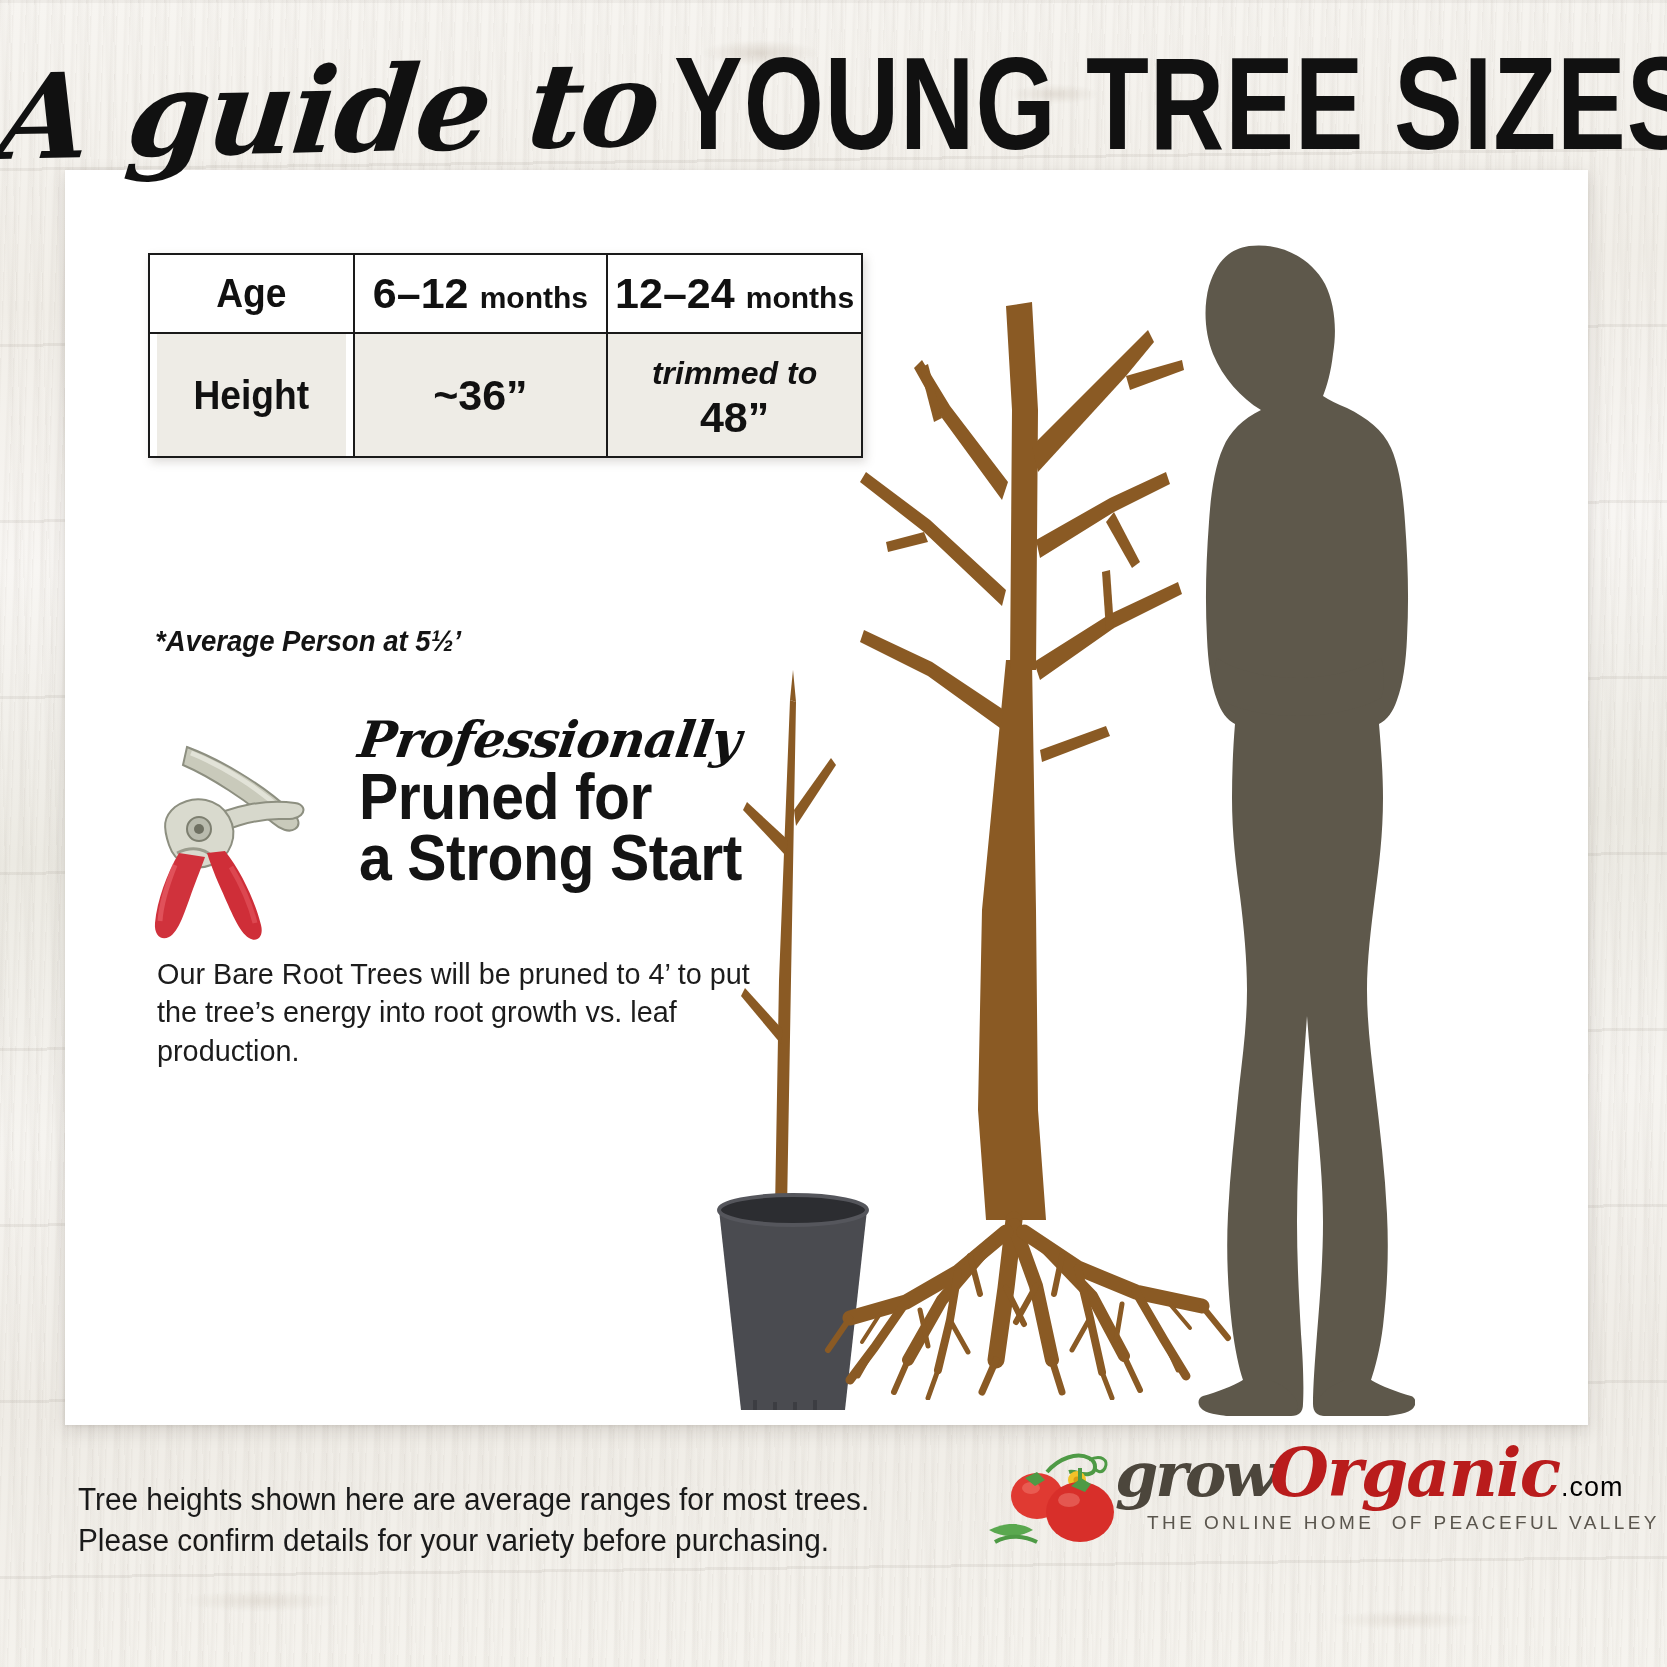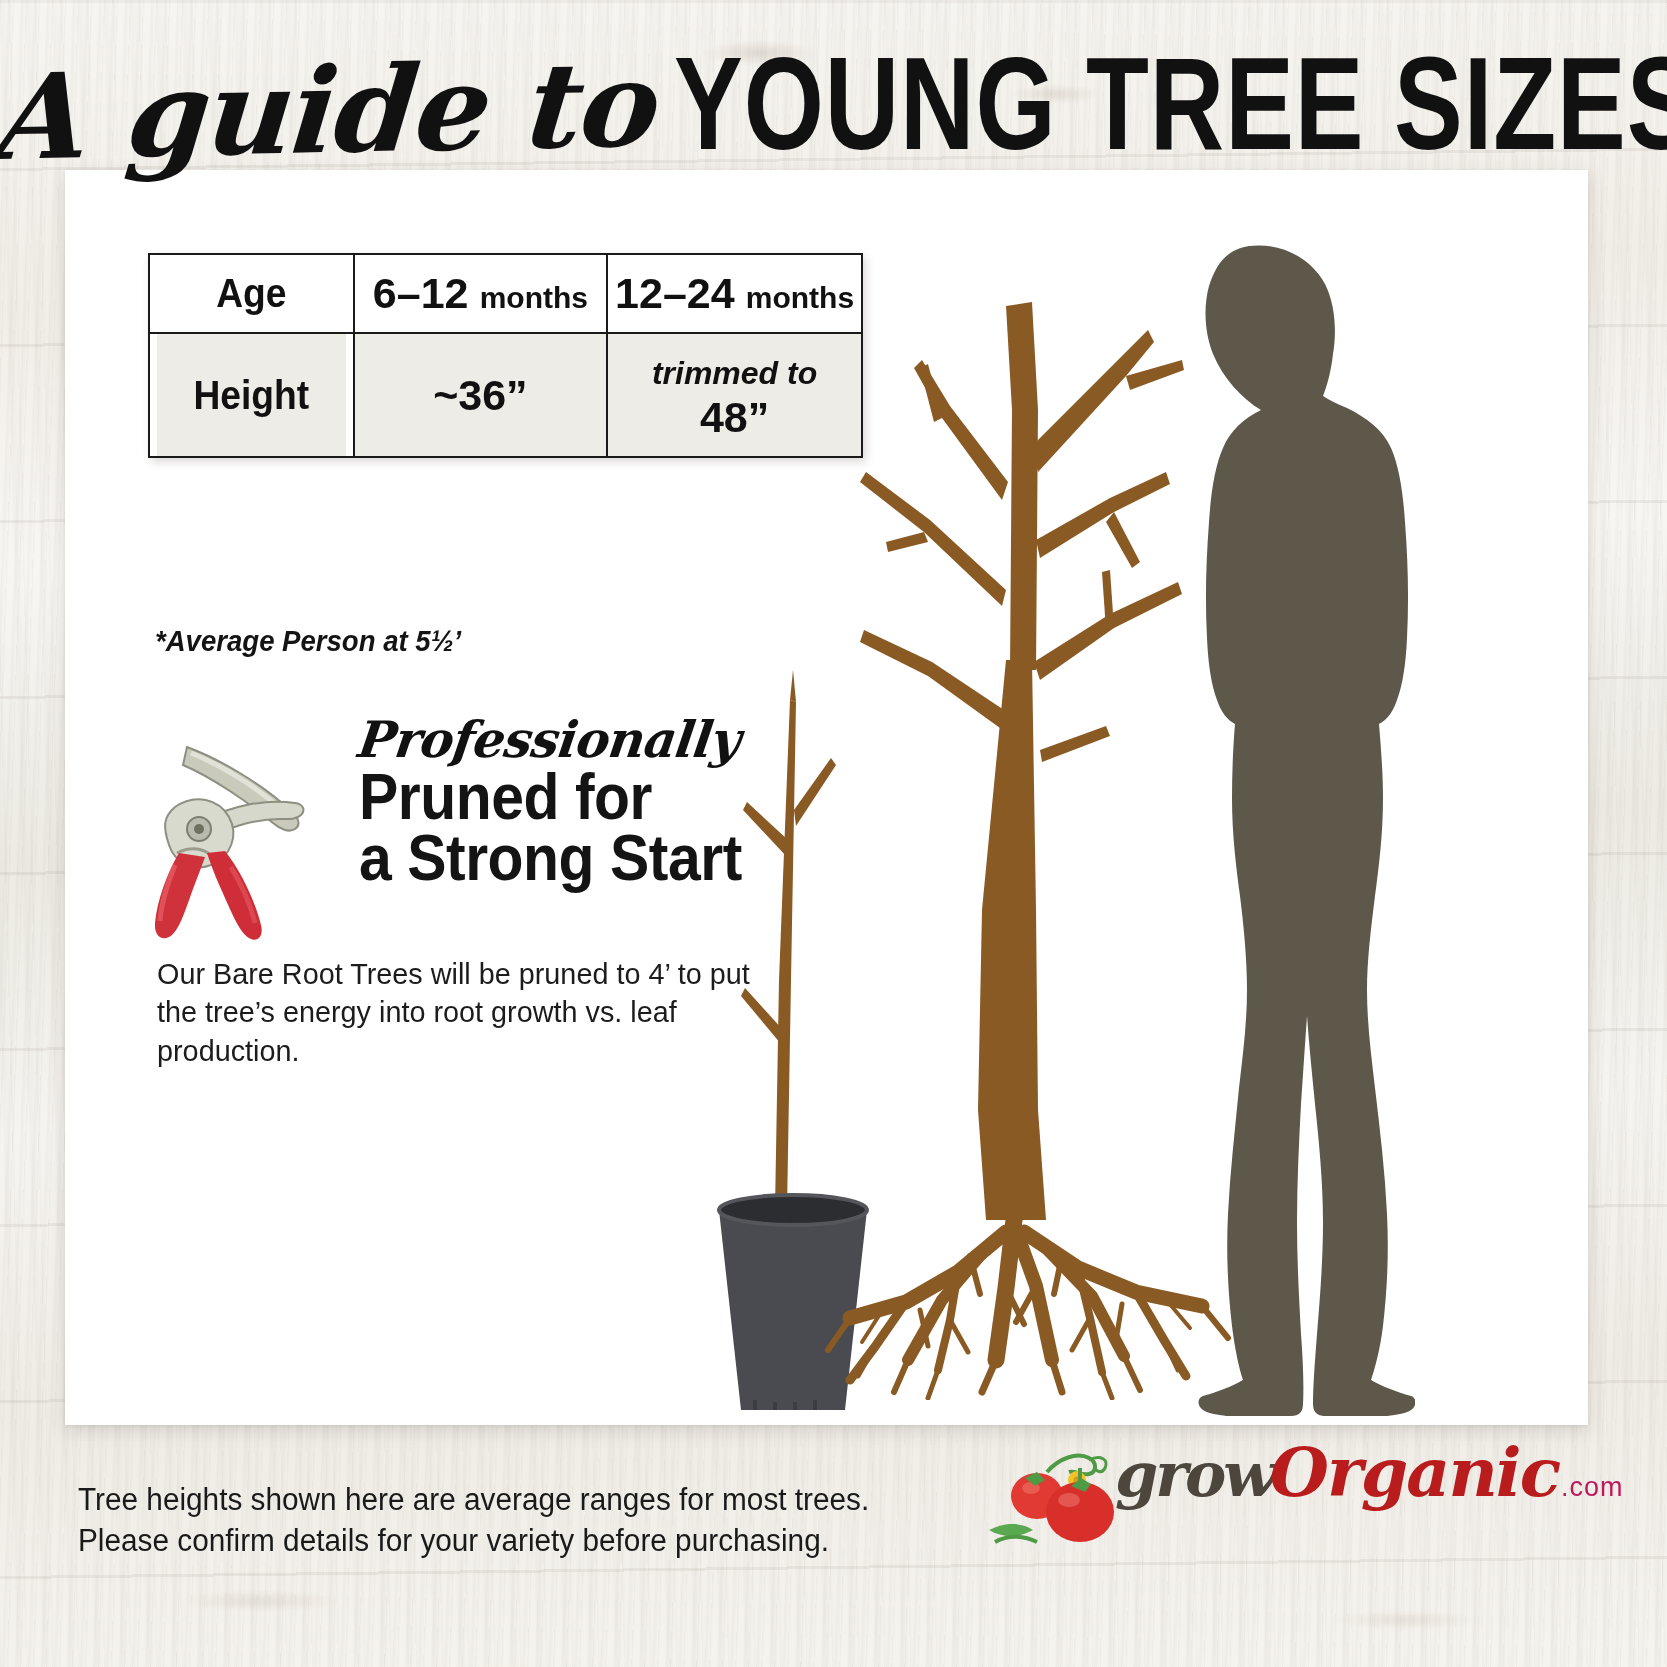--- a/index.html
+++ b/index.html
@@ -137,21 +137,21 @@
   .grow{
     font-family:"DejaVu Serif", serif;font-style:italic;font-weight:700;
     font-size:62px;color:#4c463c;letter-spacing:-3px;
   }
   .organic{
     font-family:"DejaVu Serif", serif;font-style:italic;font-weight:700;
     font-size:68px;color:#b91c1c;letter-spacing:-2px;margin-left:-4px;
   }
   .dotcom{
     font-family:"Liberation Sans", sans-serif;font-weight:400;
-    font-size:27px;color:#be185d;letter-spacing:1px;margin-left:2px;
+    font-size:27px;color:#000000;letter-spacing:1px;margin-left:2px;
     vertical-align:baseline;
   }
   #logo-tag{
     position:absolute;left:162px;top:92px;white-space:nowrap;
     font-family:"Liberation Sans", sans-serif;font-size:19px;letter-spacing:3.4px;
     color:#5a554d;
   }
 </style>
 </head>
 <body>
@@ -387,13 +387,16 @@
     <path d="M86 48 L96 40 L106 46 L100 54 Z" fill="#4e9a45"></path>
     <path d="M95 44 L95 30" stroke="#4e9a45" stroke-width="4"></path>
     <path d="M40 40 L52 34 L60 42 L50 48 Z" fill="#4e9a45"></path>
     <path d="M4 92 C20 84 36 84 48 92 C34 100 18 100 4 92 Z" fill="#5aa84f"></path>
     <path d="M10 104 C24 96 40 98 52 104" fill="none" stroke="#4e9a45" stroke-width="4"></path>
   </svg>
 
   <div id="logo-word">
     <span class="grow">grow</span><span class="organic">Organic</span><span class="dotcom">.com</span>
   </div>
+  <div id="logo-tag">
+    <span>THE ONLINE HOME</span>&nbsp;&nbsp;<span>OF PEACEFUL VALLEY</span>
+  </div>
 </div>
 
 </body></html>

